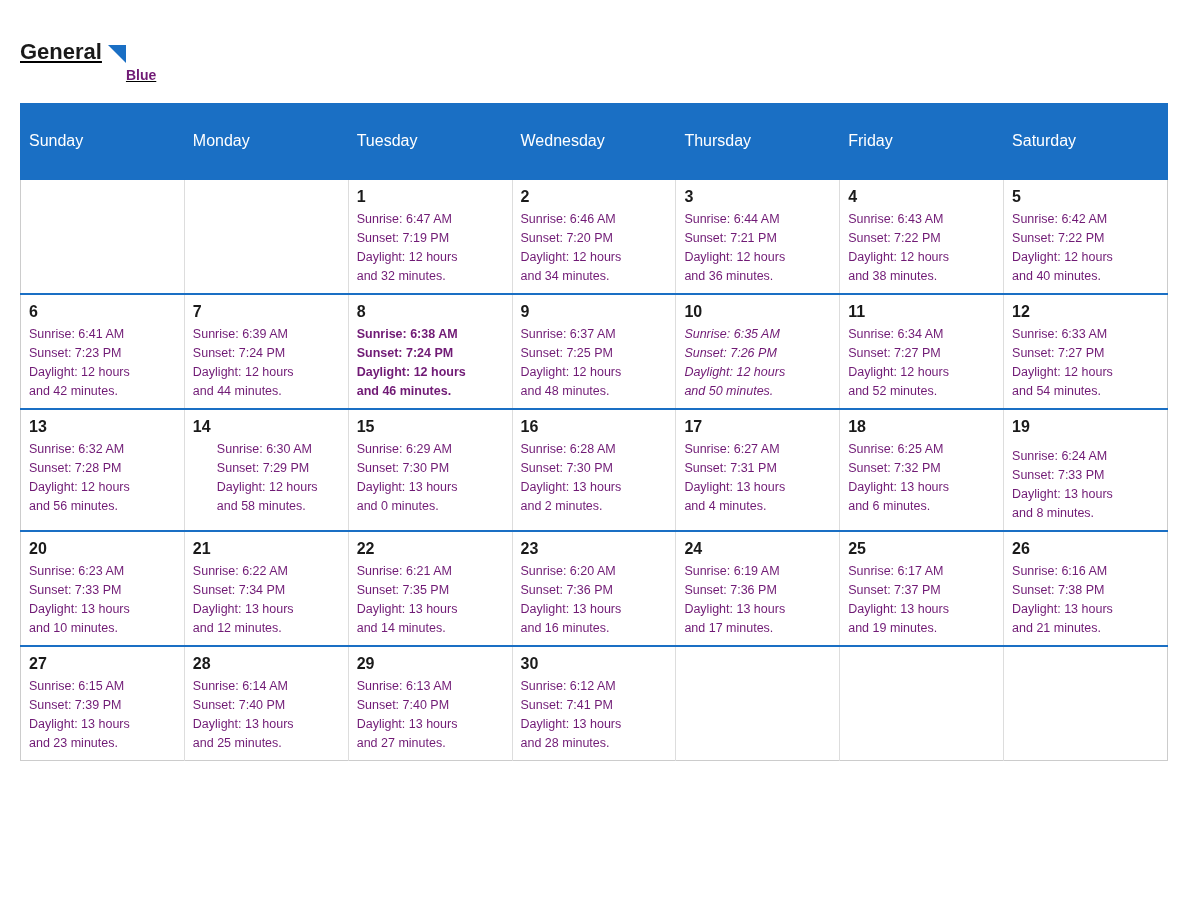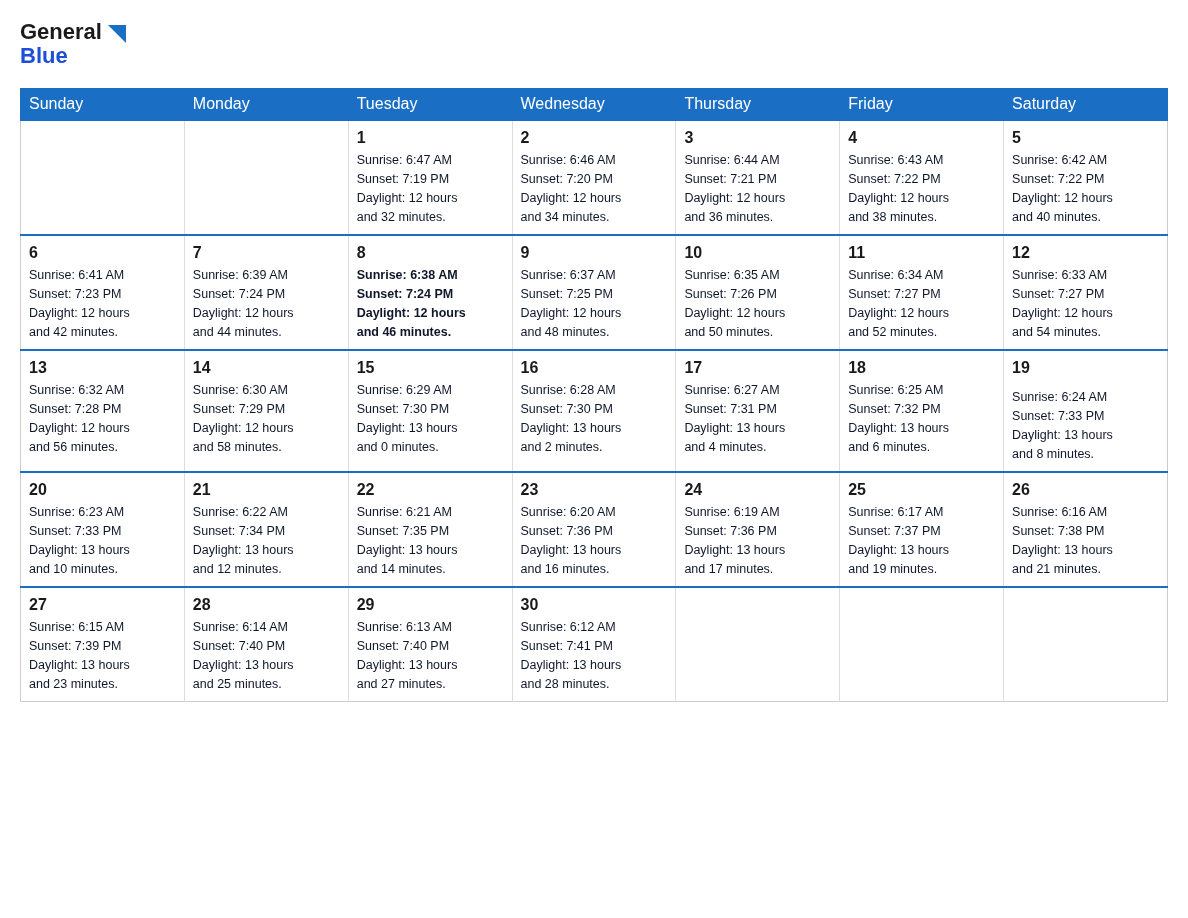--- a/index.html
+++ b/index.html
@@ -20,23 +20,24 @@
       display: flex;
       align-items: center;
       gap: 4px;
     }
     .logo-text-general {
       font-size: 22px;
       font-weight: bold;
       color: #1a1a1a;
     }
     .logo-text-blue {
-      font-size: 22px;
+      font-size: 14px;
       font-weight: bold;
-      color: #1d4ed8;
+      color: #701a75;
+      margin-top: 48px;
     }
     .title-block {
       text-align: right;
     }
     .title-block h1 {
       font-size: 52px;
       font-weight: normal;
       color: #1a1a1a;
     }
     .title-block h2 {
@@ -45,21 +46,21 @@
       color: #1a1a1a;
     }
     .calendar {
       width: 100%;
       border-collapse: collapse;
       border: 1px solid #ccc;
     }
     .calendar thead tr th {
       background-color: #1a6fc4;
       color: #fff;
-      padding: 6px 8px;
+      padding: 28px 8px;
       font-size: 16px;
       font-weight: normal;
       text-align: left;
       border: 1px solid #1a6fc4;
     }
     .calendar tbody tr {
       border-top: 2px solid #1a6fc4;
     }
     .calendar tbody tr td {
       vertical-align: top;
@@ -74,33 +75,33 @@
       border-right: none;
     }
     .day-number {
       font-size: 16px;
       font-weight: bold;
       color: #1a1a1a;
       margin-bottom: 4px;
     }
     .day-info {
       font-size: 12.5px;
-      color: #0f172a;
+      color: #701a75;
       line-height: 1.5;
     }
     .empty-cell {
       background: #fff;
     }
   </style>
 </head>
 <body>
 
 <div class="header">
   <div class="logo">
-    <div style="display:flex; flex-direction:column; line-height:1.1;">
+    <div style="display:flex; flex-direction:row; line-height:1.1;text-decoration:underline;">
       <div style="display:flex; align-items:center;">
         <span class="logo-text-general">General</span>
         <svg width="22" height="22" viewBox="0 0 22 22" style="margin-left:2px;">
           <polygon points="4,4 22,4 22,22" fill="#1a6fc4"></polygon>
         </svg>
       </div>
       <span class="logo-text-blue">Blue</span>
     </div>
   </div>
   <div class="title-block">
@@ -183,21 +184,21 @@
         </td>
         <td>
           <div class="day-number">9</div>
           <div class="day-info" style="white-space: pre-line;">Sunrise: 6:37 AM
 Sunset: 7:25 PM
 Daylight: 12 hours
 and 48 minutes.</div>
         </td>
         <td>
           <div class="day-number">10</div>
-          <div class="day-info" style="white-space: pre-line;">Sunrise: 6:35 AM
+          <div class="day-info" style="white-space: pre-line; font-style: italic;">Sunrise: 6:35 AM
 Sunset: 7:26 PM
 Daylight: 12 hours
 and 50 minutes.</div>
         </td>
         <td>
           <div class="day-number">11</div>
           <div class="day-info" style="white-space: pre-line;">Sunrise: 6:34 AM
 Sunset: 7:27 PM
 Daylight: 12 hours
 and 52 minutes.</div>
@@ -213,21 +214,21 @@
       <tr>
         <td>
           <div class="day-number">13</div>
           <div class="day-info" style="white-space: pre-line;">Sunrise: 6:32 AM
 Sunset: 7:28 PM
 Daylight: 12 hours
 and 56 minutes.</div>
         </td>
         <td>
           <div class="day-number">14</div>
-          <div class="day-info" style="white-space: pre-line;">Sunrise: 6:30 AM
+          <div class="day-info" style="white-space: pre-line; margin-left: 24px;">Sunrise: 6:30 AM
 Sunset: 7:29 PM
 Daylight: 12 hours
 and 58 minutes.</div>
         </td>
         <td>
           <div class="day-number">15</div>
           <div class="day-info" style="white-space: pre-line;">Sunrise: 6:29 AM
 Sunset: 7:30 PM
 Daylight: 13 hours
 and 0 minutes.</div>

